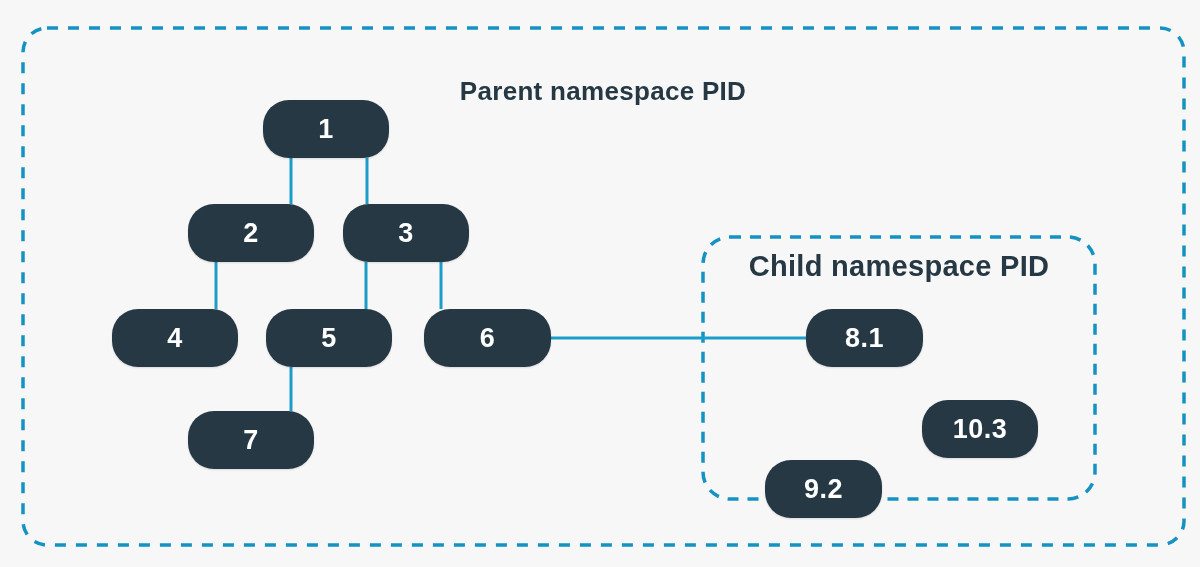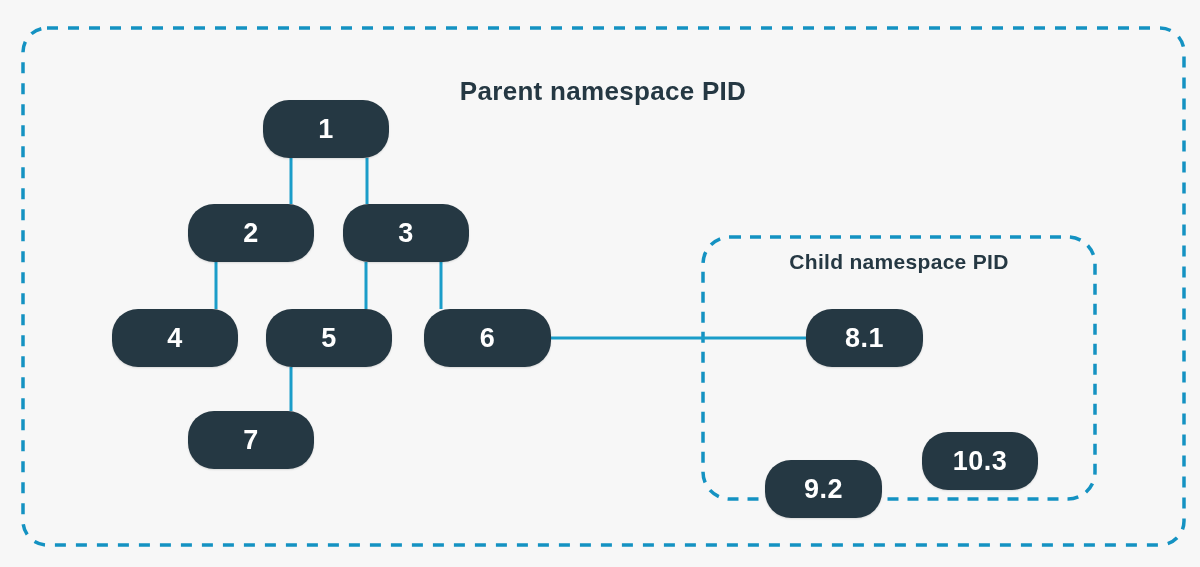--- a/index.html
+++ b/index.html
@@ -32,21 +32,21 @@
   }
   .parent-title {
     left: 603px;
     top: 44px;
     font-size: 26px;
     margin-top: 32px;
   }
   .child-title {
     left: 899px;
     top: 250px;
-    font-size: 21px;
+    font-size: 29px;
   }
   .node {
     position: absolute;
     height: 58px;
     background: #253843;
     border-radius: 26px;
     color: #ffffff;
     font-size: 27px;
     font-weight: 800;
     display: flex;
@@ -57,21 +57,21 @@
   }
   .n1  { left: 263px; top: 100px; width: 126px; }
   .n2  { left: 188px; top: 204px; width: 126px; }
   .n3  { left: 343px; top: 204px; width: 126px; }
   .n4  { left: 112px; top: 309px; width: 126px; }
   .n5  { left: 266px; top: 309px; width: 126px; }
   .n6  { left: 424px; top: 309px; width: 127px; }
   .n7  { left: 188px; top: 411px; width: 126px; }
   .n81 { left: 806px; top: 309px; width: 117px; text-align: right; }
   .n92 { left: 765px; top: 412px; width: 117px; margin-top: 48px; }
-  .n103{ left: 922px; top: 432px; width: 116px; }
+  .n103{ left: 922px; top: 400px; width: 116px; }
 </style>
 </head>
 <body>
 
 <div class="canvas">
 
   <svg class="wires" viewBox="0 0 1200 567" xmlns="http://www.w3.org/2000/svg" aria-hidden="true">
 
     <rect x="23" y="28" width="1161" height="517" rx="24" fill="none" stroke="#1492c2" stroke-width="3.5" stroke-dasharray="11 10" stroke-linecap="butt"></rect>
     <rect x="703" y="237" width="392" height="262" rx="27" fill="none" stroke="#1492c2" stroke-width="3.5" stroke-dasharray="11 9" stroke-linecap="butt"></rect>

